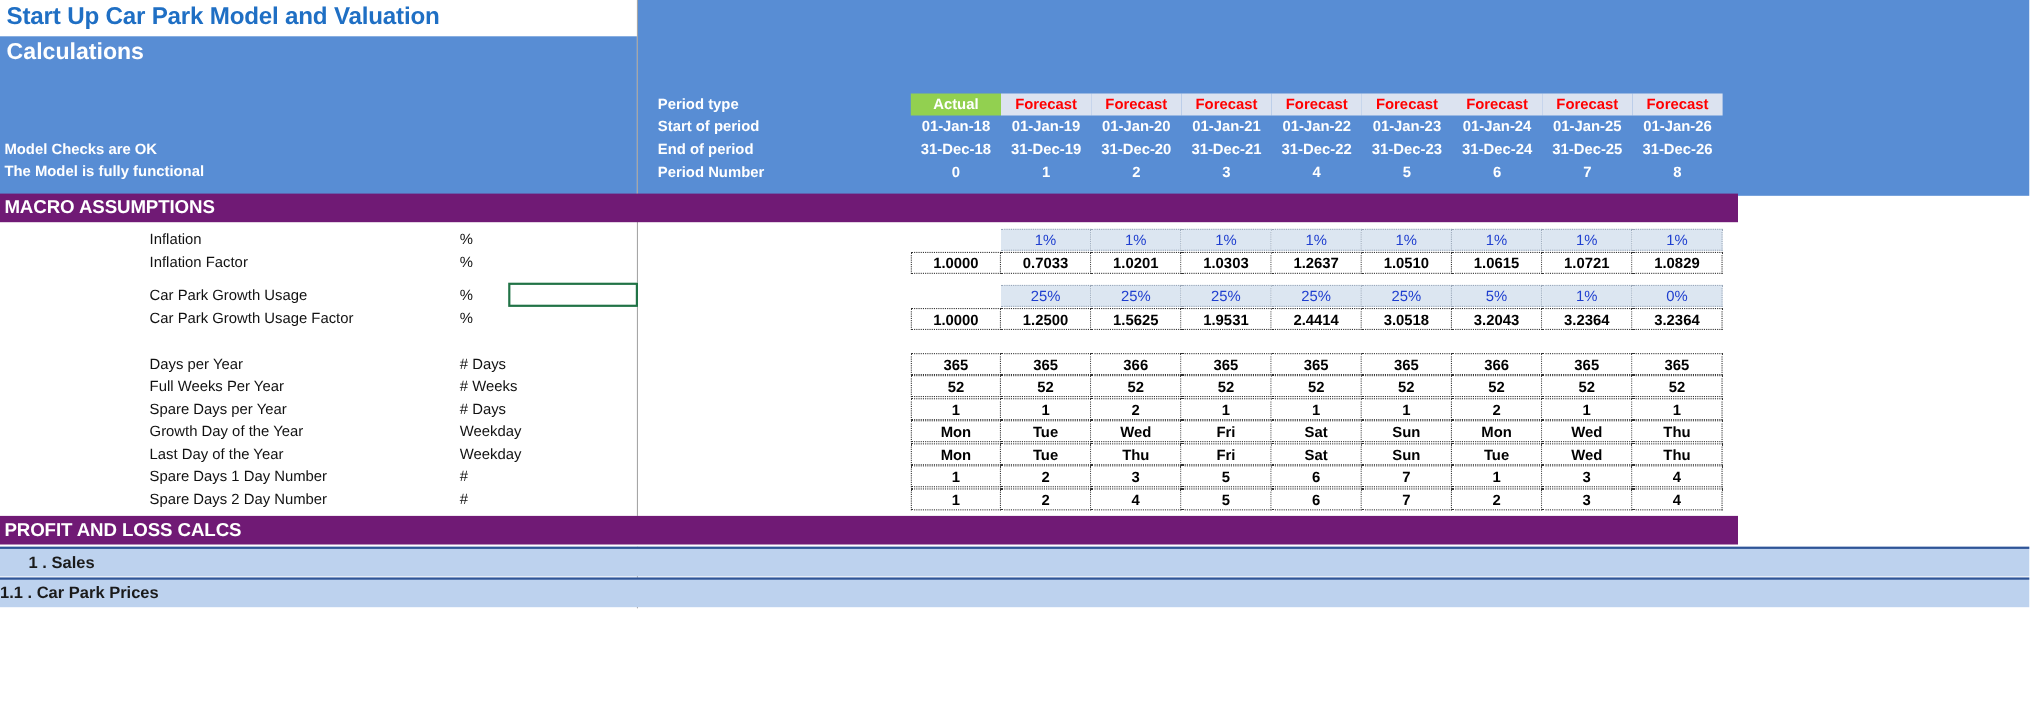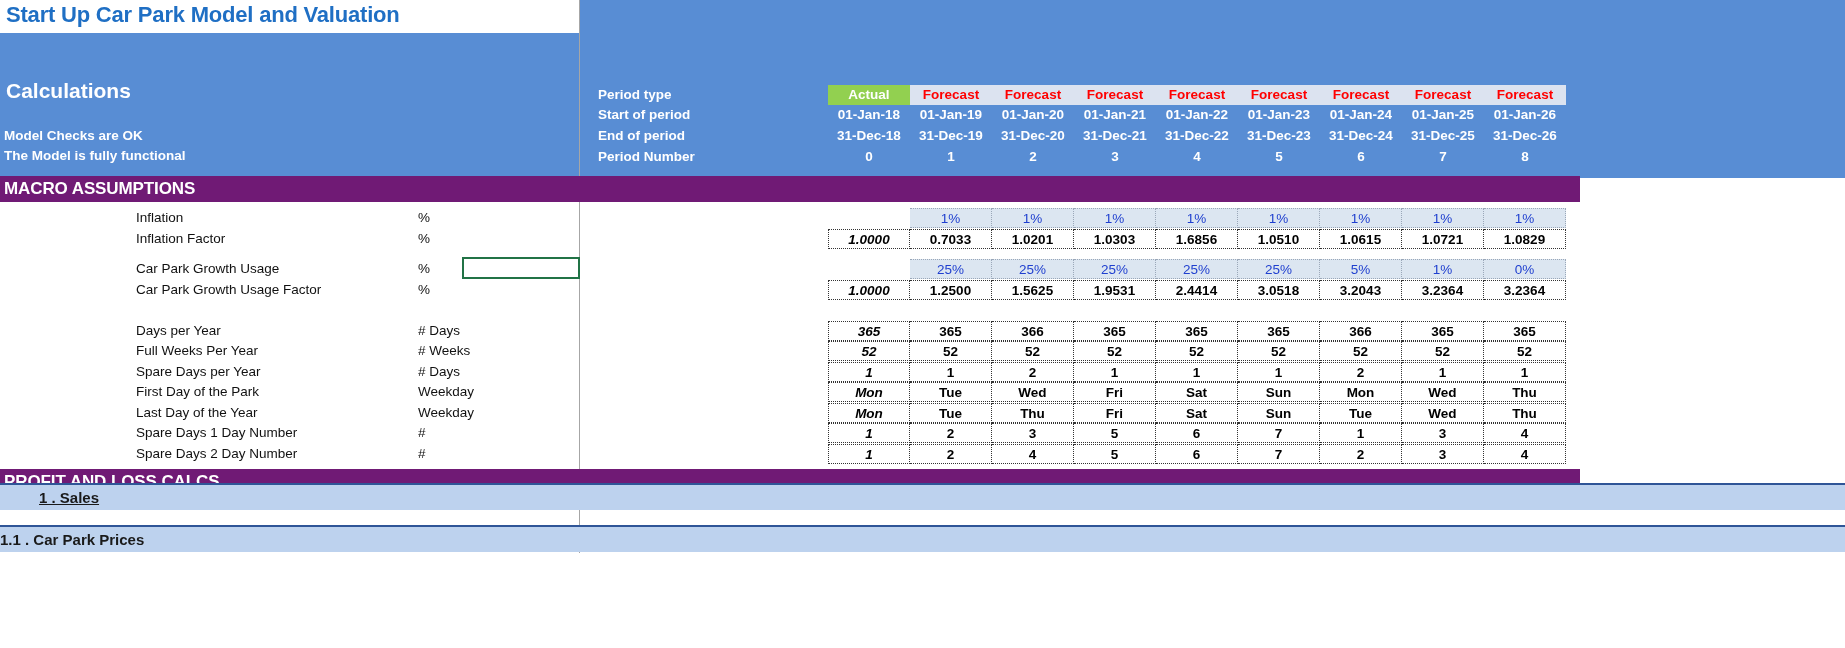--- a/index.html
+++ b/index.html
@@ -21,21 +21,20 @@
 
   .title-main {
     position: absolute; left: 6px; top: 2px;
     font-size: 22px; font-weight: bold; color: #1F6FC4;
     letter-spacing: -0.2px; white-space: nowrap;
   }
   .title-sub {
     position: absolute; left: 6px; top: 36px;
     font-size: 21px; font-weight: bold; color: #FFFFFF;
     white-space: nowrap;
-    margin-top: 43px;
   }
   .note {
     position: absolute; left: 4px;
     font-size: 13.5px; font-weight: bold; color: #FFFFFF;
     white-space: nowrap;
   }
   #note1 { top: 108px; margin-top: 40px; }
   #note2 { top: 128px; }
 
   
@@ -49,21 +48,21 @@
   #band-macro { top: 176px; }
   #band-pl    { top: 469px; text-align: center; }
 
   .subband {
     position: absolute; left: 0; width: 1845px; height: 27px;
     background: #BDD2EE; color: #1A1A1A;
     font-size: 15px; font-weight: bold;
     display: flex; align-items: center;
     border-top: 2px solid #2F5597;
   }
-  #sub-sales { top: 483px; padding-left: 39px; text-decoration: underline; }
+  #sub-sales { top: 497px; padding-left: 26px; }
   #sub-prices{ top: 525px; }
   #sub-prices .sb-inner, #sub-sales .sb-inner { white-space: nowrap; }
   .hdr-label {
     position: absolute; left: 586px;
     font-size: 13.5px; font-weight: bold; color: #fff;
     white-space: nowrap; height: 20px; line-height: 20px; padding-left: 12px;
   }
   #hl-ptype { top: 85px; }
   #hl-start { top: 105px; }
   #hl-end   { top: 126px; }
@@ -110,21 +109,21 @@
   }
   .cell.input {
     background: #DCE6F1; color: #1F3FCF;
     border: 1px dotted #9AA7B8; border-left: none;
   }
   .cell.input:first-child { border-left: 1px dotted #9AA7B8; }
   .cell.calc {
     background: #FFFFFF; color: #000; font-weight: bold;
     border: 1px dotted #333; border-left: none;
   }
-  .cell.calc:first-child { border-left: 1px dotted #333; font-style: italic; }
+  .cell.calc:first-child { border-left: 1px dotted #333; }
   .cell.blank { background: transparent; border: none; }
 
   
   #active-cell {
     position: absolute; left: 462px; top: 257px;
     width: 118px; height: 22px;
     border: 2px solid #217346; background: #fff;
     z-index: 20;
   }
 </style>
@@ -216,21 +215,21 @@
         </div>
       </div>
       <div class="row" style="top: 229px;">
         <div class="rlabel">Inflation Factor</div>
         <div class="runit">%</div>
         <div class="cells">
           <div class="cell calc">1.0000</div>
           <div class="cell calc">0.7033</div>
           <div class="cell calc">1.0201</div>
           <div class="cell calc">1.0303</div>
-          <div class="cell calc">1.6856</div>
+          <div class="cell calc">1.2637</div>
           <div class="cell calc">1.0510</div>
           <div class="cell calc">1.0615</div>
           <div class="cell calc">1.0721</div>
           <div class="cell calc">1.0829</div>
         </div>
       </div>
       <div class="row" style="top: 259px;">
         <div class="rlabel">Car Park Growth Usage</div>
         <div class="runit">%</div>
         <div class="cells">
@@ -299,21 +298,21 @@
           <div class="cell calc">2</div>
           <div class="cell calc">1</div>
           <div class="cell calc">1</div>
           <div class="cell calc">1</div>
           <div class="cell calc">2</div>
           <div class="cell calc">1</div>
           <div class="cell calc">1</div>
         </div>
       </div>
       <div class="row" style="top: 382px;">
-        <div class="rlabel">First Day of the Park</div>
+        <div class="rlabel">Growth Day of the Year</div>
         <div class="runit">Weekday</div>
         <div class="cells">
           <div class="cell calc">Mon</div>
           <div class="cell calc">Tue</div>
           <div class="cell calc">Wed</div>
           <div class="cell calc">Fri</div>
           <div class="cell calc">Sat</div>
           <div class="cell calc">Sun</div>
           <div class="cell calc">Mon</div>
           <div class="cell calc">Wed</div>

